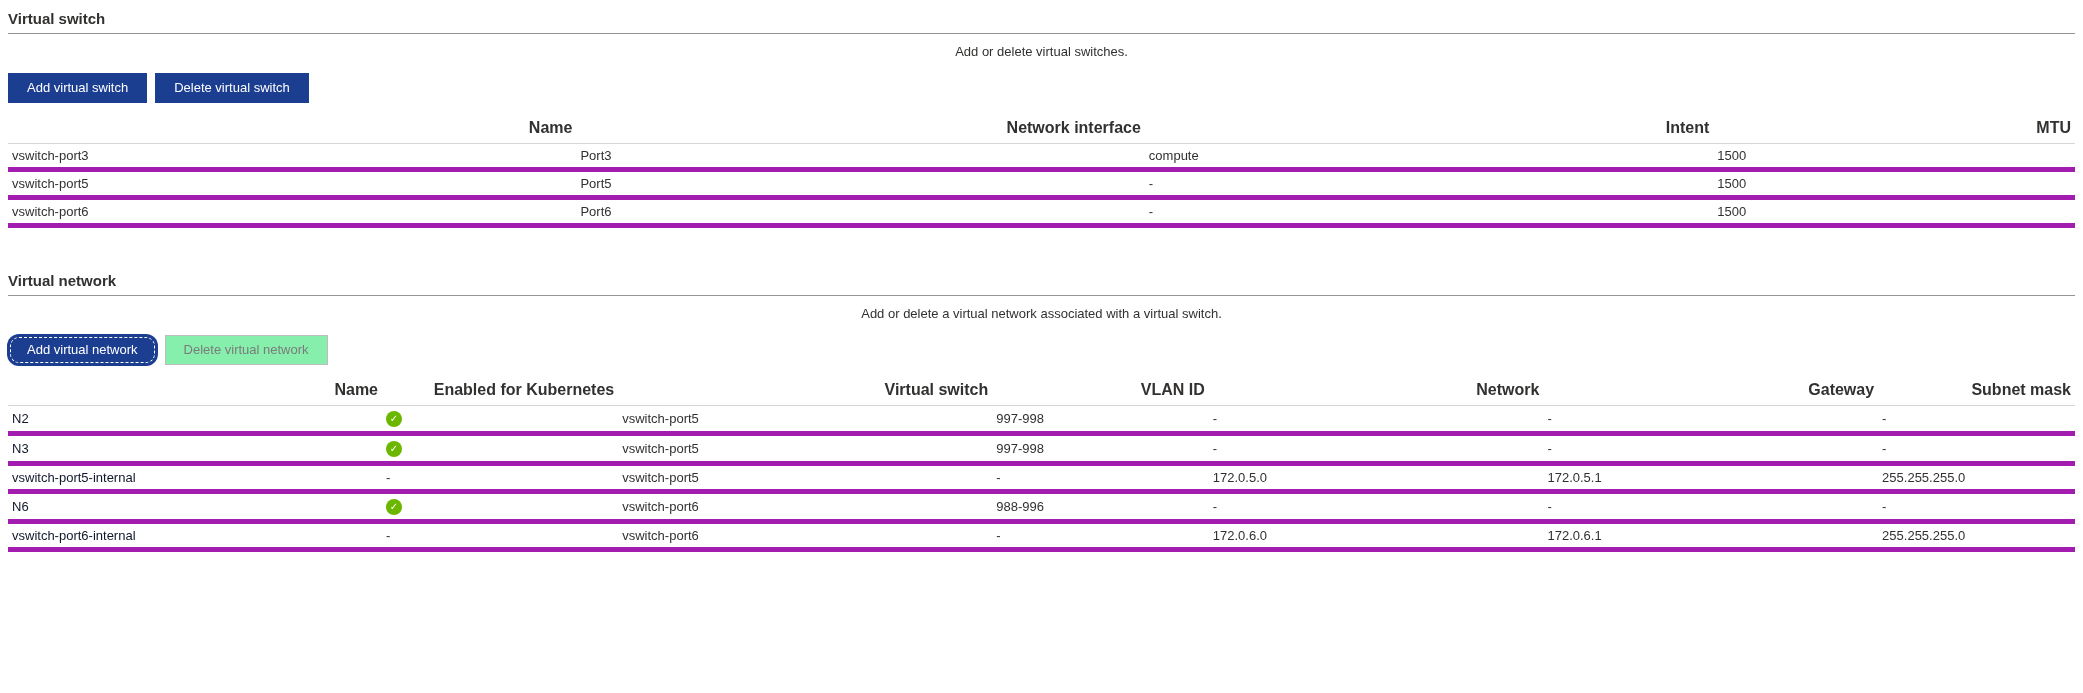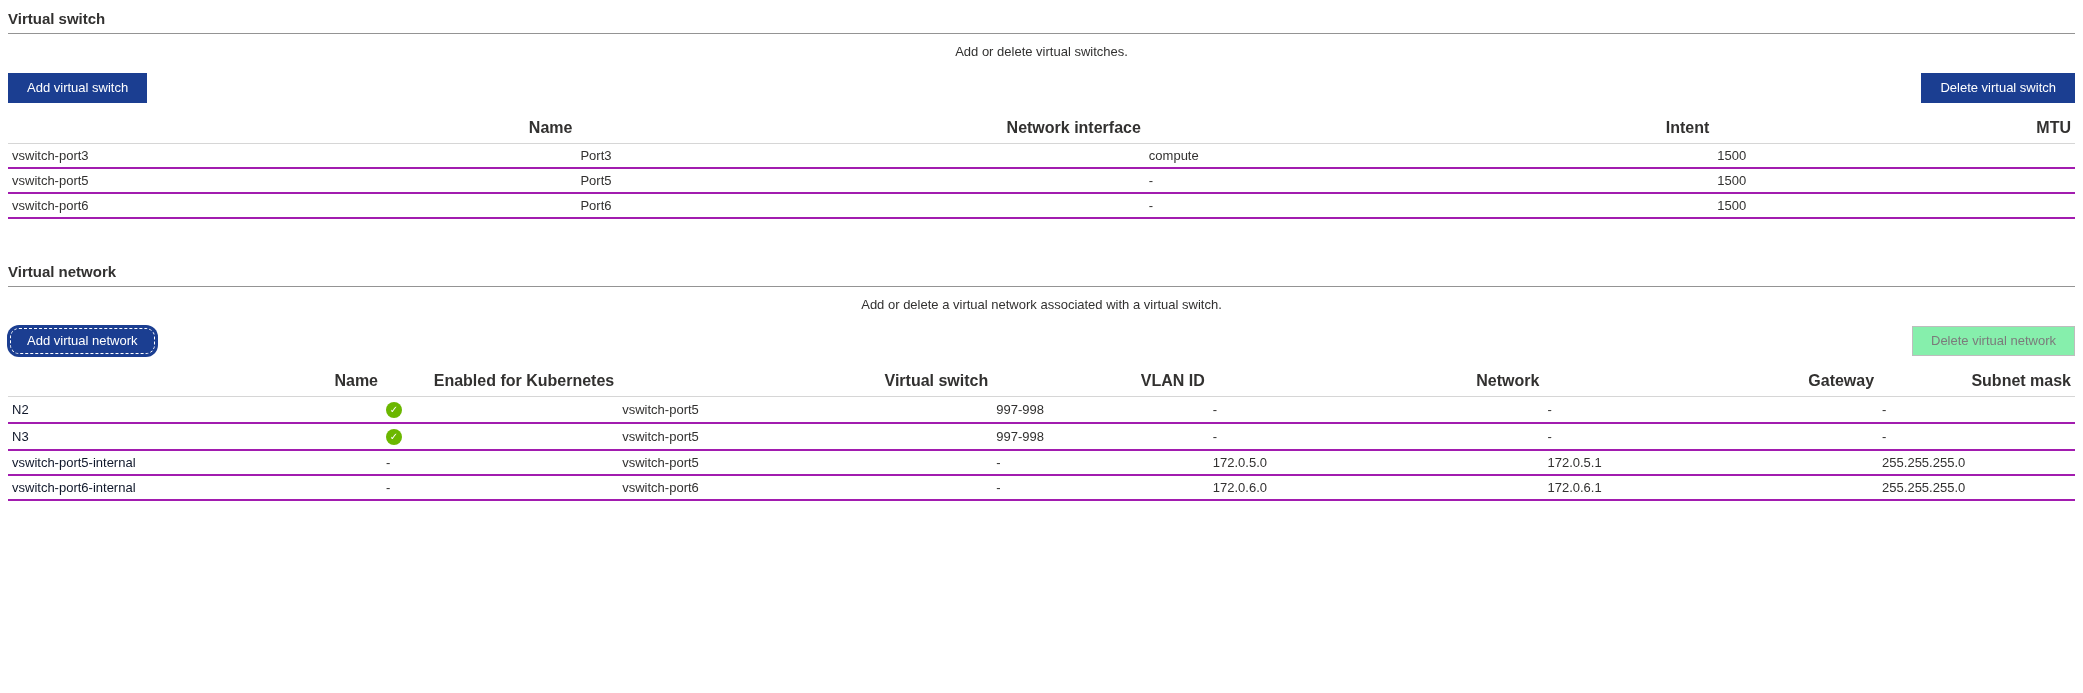--- a/index.html
+++ b/index.html
@@ -18,23 +18,22 @@
       border-bottom: 1px solid #949494;
       margin-bottom: 10px;
     }
     .section-desc {
       font-size: 13px;
       margin-bottom: 14px;
       text-align: center;
     }
     .btn-row {
       display: flex;
-      gap: 0;
+      gap: 8px;
       margin-bottom: 10px;
-      justify-content: space-between;
     }
     .btn {
       font-family: inherit;
       font-size: 13px;
       padding: 5px 18px;
       border: 1px solid transparent;
       cursor: pointer;
       line-height: 18px;
     }
     .btn-primary {
@@ -61,21 +60,21 @@
     }
     th {
       text-align: right;
       font-weight: 700;
       font-size: 16px;
       padding: 6px 4px;
       border-bottom: 1px solid #d6d6d6;
     }
     td {
       padding: 4px 4px;
-      border-bottom: 2px solid #a21caf;
+      border-bottom: 5px solid #a21caf;
       font-size: 13px;
       white-space: nowrap;
       overflow: hidden;
       text-overflow: ellipsis;
     }
     tbody tr:nth-child(even) td { background: rgba(0,0,0,0); }
     .link {
       color: #0f172a;
       cursor: pointer;
       margin-top: 33px;
@@ -192,20 +191,29 @@
       <tr>
         <td><span class="link">vswitch-port5-internal</span></td>
         <td>-</td>
         <td>vswitch-port5</td>
         <td>-</td>
         <td>172.0.5.0</td>
         <td>172.0.5.1</td>
         <td>255.255.255.0</td>
       </tr>
       <tr>
+        <td><span class="link">N6</span></td>
+        <td><span class="check-icon"></span></td>
+        <td>vswitch-port6</td>
+        <td>988-996</td>
+        <td>-</td>
+        <td>-</td>
+        <td>-</td>
+      </tr>
+      <tr>
         <td><span class="link">vswitch-port6-internal</span></td>
         <td>-</td>
         <td>vswitch-port6</td>
         <td>-</td>
         <td>172.0.6.0</td>
         <td>172.0.6.1</td>
         <td>255.255.255.0</td>
       </tr>
     </tbody>
 </table>

